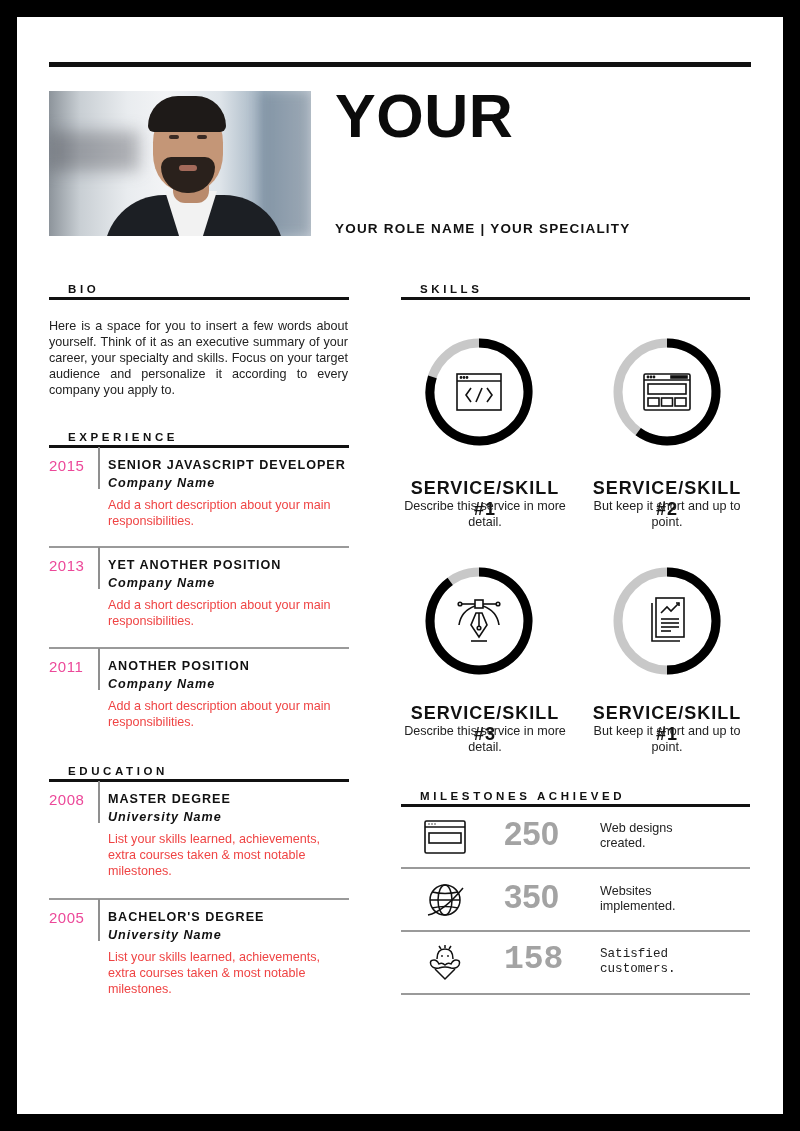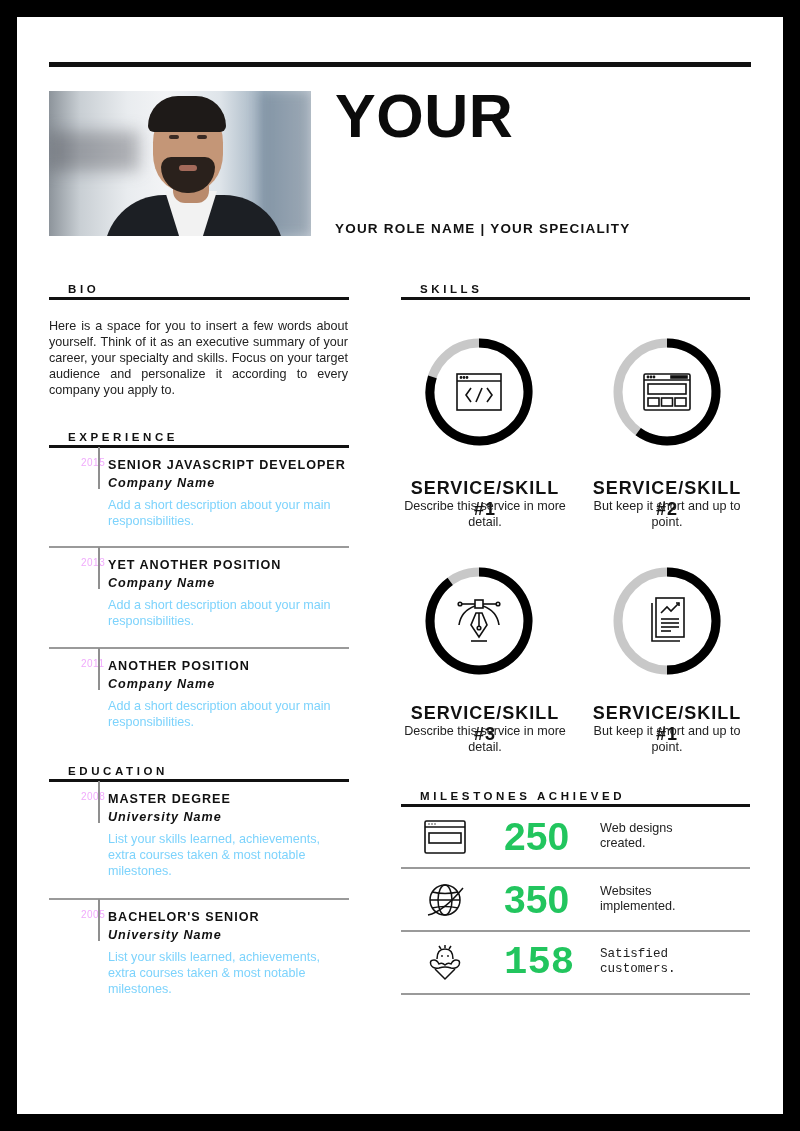--- a/index.html
+++ b/index.html
@@ -26,34 +26,34 @@
 
   .name { left: 335px; top: 86px; font-size: 61px; font-weight: 700; line-height: 60px; letter-spacing: 0.5px; color: #0b0b0b; }
   .role { left: 335px; top: 221px; font-size: 13.5px; font-weight: 700; letter-spacing: 1.2px; color: #111; }
 
   .sec-title { font-size: 11.5px; font-weight: 700; letter-spacing: 3.6px; color: #111; padding-left: 19px; }
   .sec-rule { height: 3px; background: #111; }
 
   .bio-text { left: 49px; top: 318px; width: 299px; font-size: 12.6px; line-height: 16px; text-align: justify; color: #222; }
 
   .entry { position: absolute; left: 49px; width: 300px; }
-  .entry .year { position: absolute; left: 0; top: 10px; font-size: 10px; color: #f0abfc; letter-spacing: 0.5px; margin-left: 32px; }
+  .entry .year { position: absolute; left: 0; top: 10px; font-size: 15px; color: #ec4899; letter-spacing: 0.5px; }
   .entry .vline { position: absolute; left: 49px; top: 0; width: 2px; height: 42px; background: #8f8f8f; }
   .entry .title { position: absolute; left: 59px; top: 11px; font-size: 12.6px; font-weight: 700; letter-spacing: 1px; color: #111; white-space: nowrap; }
   .entry .sub { position: absolute; left: 59px; top: 29px; font-size: 12.6px; font-weight: 700; font-style: italic; letter-spacing: 1px; color: #111; }
-  .entry .desc { position: absolute; left: 59px; top: 50px; width: 240px; font-size: 12.6px; line-height: 16px; color: #7dd3fc; }
+  .entry .desc { position: absolute; left: 59px; top: 50px; width: 240px; font-size: 12.6px; line-height: 16px; color: #ef4444; }
   .sep { position: absolute; left: 49px; width: 300px; height: 2px; background: #9a9a9a; }
 
   .ring { position: absolute; width: 112px; height: 112px; }
   .skill-label { position: absolute; width: 170px; text-align: center; font-size: 18px; font-weight: 700; letter-spacing: 1px; color: #111; }
   .skill-desc { position: absolute; width: 170px; text-align: center; font-size: 12.6px; line-height: 16px; color: #222; }
 
   .ms-row { position: absolute; left: 401px; width: 349px; height: 62px; }
   .ms-icon { position: absolute; left: 22px; top: 13px; width: 44px; height: 36px; }
-  .ms-num { position: absolute; left: 103px; top: 9px; font-size: 39px; font-weight: 700; color: #22c55e; letter-spacing: 0px; }
+  .ms-num { position: absolute; left: 103px; top: 9px; font-size: 33px; font-weight: 700; color: #a3a3a3; letter-spacing: 0px; }
   .ms-text { position: absolute; left: 199px; top: 15px; width: 110px; font-size: 12.6px; line-height: 15px; color: #222; }
   .ms-sep { position: absolute; left: 401px; width: 349px; height: 2px; background: #9a9a9a; }
 </style>
 </head>
 <body>
 
 <div class="page"></div>
 
 <div class="abs top-rule"></div>
 
@@ -117,21 +117,21 @@
   <div class="vline"></div>
   <div class="title">MASTER DEGREE</div>
   <div class="sub">University Name</div>
   <div class="desc">List your skills learned, achievements, extra courses taken &amp; most notable milestones.</div>
 </div>
 <div class="sep" style="top:898px;"></div>
 
 <div class="entry" style="top:899px;">
   <div class="year">2005</div>
   <div class="vline"></div>
-  <div class="title">BACHELOR'S SENIOR</div>
+  <div class="title">BACHELOR'S DEGREE</div>
   <div class="sub">University Name</div>
   <div class="desc">List your skills learned, achievements, extra courses taken &amp; most notable milestones.</div>
 </div>
 
 <div class="abs sec-title" style="left:401px; top:283px;">SKILLS</div>
 <div class="abs sec-rule" style="left:401px; top:297px; width:349px;"></div>
 
 <svg class="ring" style="left:423px; top:336px;" viewBox="0 0 112 112">
   <circle class="track" cx="56" cy="56" r="49" fill="none" stroke-width="9" stroke="#c8c8c8"></circle>
   <path class="arc" fill="none" stroke-width="9" stroke="#000000" d="M 56 7 A 49 49 0 1 1 9.40 40.86"></path>

